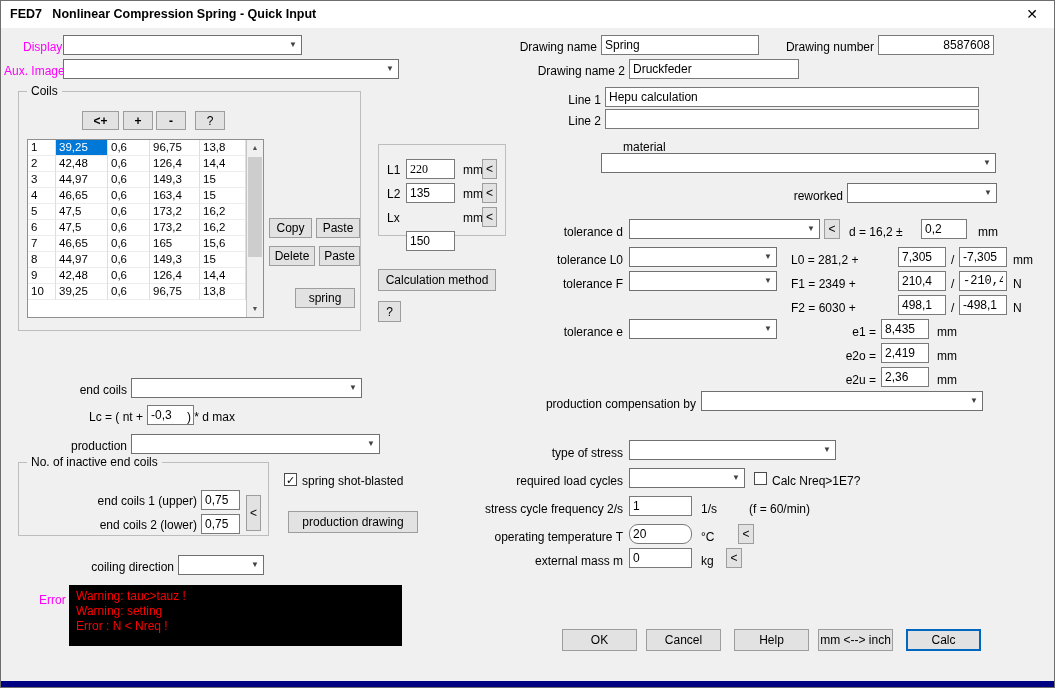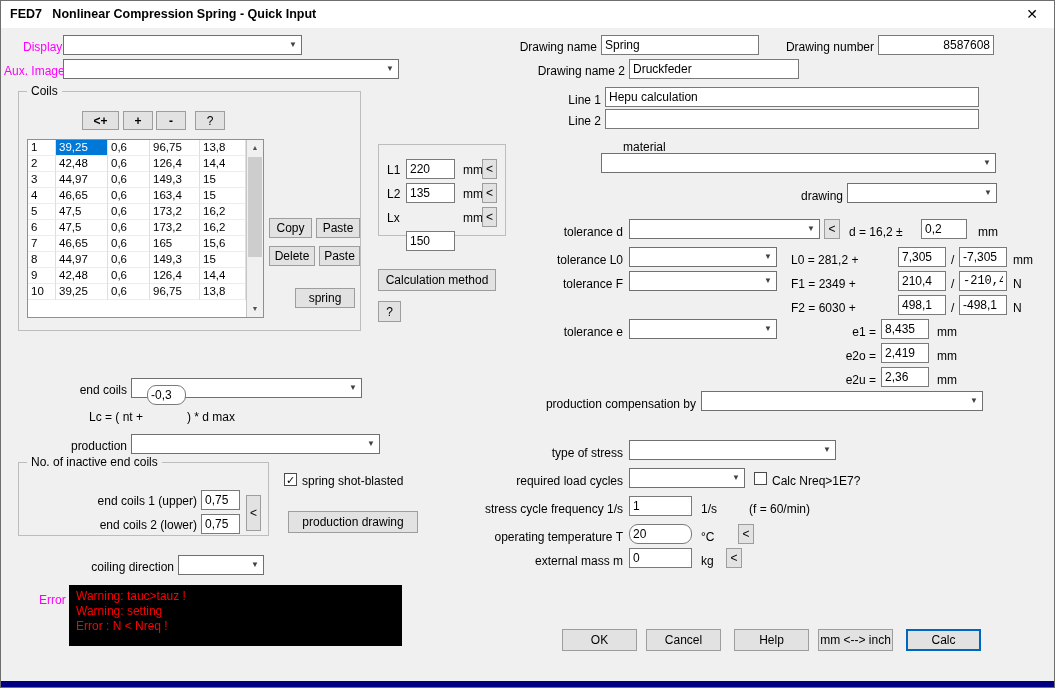--- a/index.html
+++ b/index.html
@@ -158,21 +158,21 @@
 
     <div class="btn" style="left:250px;top:126px;width:43px;height:20px">Copy</div>
     <div class="btn" style="left:297px;top:126px;width:44px;height:20px">Paste</div>
     <div class="btn" style="left:250px;top:154px;width:46px;height:20px">Delete</div>
     <div class="btn" style="left:300px;top:154px;width:41px;height:20px">Paste</div>
     <div class="btn" style="left:276px;top:196px;width:60px;height:20px">spring</div>
   </div>
 
   <div class="group" style="left:377px;top:143px;width:128px;height:92px">
     <span class="lbl" style="left:8px;top:18px">L1</span>
-    <input class="ti" style="left: 27px; top: 14px; width: 49px;" value="220">
+    <input class="ti" style="left: 27px; top: 14px; width: 49px; font-family: Liberation Serif, serif;" value="220">
     <span class="lbl" style="left:84px;top:18px">mm</span>
     <div class="btn" style="left:103px;top:14px;width:15px;height:20px">&lt;</div>
     <span class="lbl" style="left:8px;top:42px">L2</span>
     <input class="ti" style="left: 27px; top: 38px; width: 49px;" value="135">
     <span class="lbl" style="left:84px;top:42px">mm</span>
     <div class="btn" style="left:103px;top:38px;width:15px;height:20px">&lt;</div>
     <span class="lbl" style="left:8px;top:66px">Lx</span>
     <input class="ti" style="left: 27px; top: 62px; width: 49px; margin-top: 24px;" value="150">
     <span class="lbl" style="left:84px;top:66px">mm</span>
     <div class="btn" style="left:103px;top:62px;width:15px;height:20px">&lt;</div>
@@ -180,21 +180,21 @@
 
   <div class="btn" style="left:377px;top:268px;width:118px;height:22px">Calculation method</div>
   <div class="btn" style="left:377px;top:300px;width:23px;height:21px">?</div>
 
   <span class="lbl r" style="left:40px;top:382px;width:86px">end coils</span>
   <div class="combo" style="left:130px;top:377px;width:231px">
     <span>lined-up and ground</span>
     <span class="arr">▼</span>
   </div>
   <span class="lbl" style="left:88px;top:409px">Lc = ( nt +</span>
-  <input class="ti" style="left: 146px; top: 384px; width: 39px; border-radius: 9px;" value="-0,3">
+  <input class="ti" style="left: 146px; top: 404px; width: 47px;" value="-0,3">
   <span class="lbl" style="left:186px;top:409px">) * d max</span>
   <span class="lbl r" style="left:46px;top:438px;width:80px">production</span>
   <div class="combo" style="left:130px;top:433px;width:249px">
     <span>hot coiled, steel with reworked surface</span>
     <span class="arr">▼</span>
   </div>
 
   <div class="group" style="left:17px;top:461px;width:251px;height:74px">
     <span class="glabel">No. of inactive end coils</span>
     <span class="lbl r" style="left:18px;top:31px;width:160px">end coils 1 (upper)</span>
@@ -230,21 +230,21 @@
   <span class="lbl r" style="left:520px;top:92px;width:80px">Line 1</span>
   <input class="ti" style="left: 604px; top: 86px; width: 374px;" value="Hepu calculation">
   <span class="lbl r" style="left:520px;top:113px;width:80px">Line 2</span>
   <input class="ti" style="left: 604px; top: 108px; width: 374px;" value="">
 
   <span class="lbl" style="left:622px;top:139px">material</span>
   <div class="combo ctr" style="left:600px;top:152px;width:395px">
     <span>66: EN 10089-54SiCrV6   hot-rolled spring steel wire</span>
     <span class="arr">▼</span>
   </div>
-  <span class="lbl r" style="left:764px;top:188px;width:78px">drawing</span>
+  <span class="lbl r" style="left:764px;top:188px;width:78px">reworked</span>
   <div class="combo" style="left:846px;top:182px;width:150px">
     <span>ground</span>
     <span class="arr">▼</span>
   </div>
 
   <span class="lbl r" style="left:524px;top:224px;width:98px">tolerance d</span>
   <div class="combo" style="left:628px;top:218px;width:191px">
     <span>DIN 2077   (7 .. 80 mm)</span>
     <span class="arr">▼</span>
   </div>
@@ -307,21 +307,21 @@
     <span class="arr">▼</span>
   </div>
   <span class="lbl r" style="left:490px;top:473px;width:132px">required load cycles</span>
   <div class="combo" style="left:628px;top:467px;width:116px">
     <span>10E6</span>
     <span class="arr">▼</span>
   </div>
   <span class="cb" style="left:753px;top:471px"></span>
   <span class="lbl" style="left:771px;top:473px">Calc Nreq&gt;1E7?</span>
 
-  <span class="lbl r" style="left:455px;top:501px;width:167px">stress cycle frequency 1/s</span>
+  <span class="lbl r" style="left:455px;top:501px;width:167px">stress cycle frequency 2/s</span>
   <input class="ti" style="left: 628px; top: 495px; width: 63px;" value="1">
   <span class="lbl" style="left:700px;top:501px">1/s</span>
   <span class="lbl" style="left:748px;top:501px">(f = 60/min)</span>
 
   <span class="lbl r" style="left:470px;top:529px;width:152px">operating temperature T</span>
   <input class="ti" style="left: 628px; top: 523px; width: 63px; border-radius: 9px;" value="20">
   <span class="lbl" style="left:700px;top:529px">°C</span>
   <div class="btn" style="left:737px;top:523px;width:16px;height:20px">&lt;</div>
 
   <span class="lbl r" style="left:480px;top:553px;width:142px">external mass m</span>

